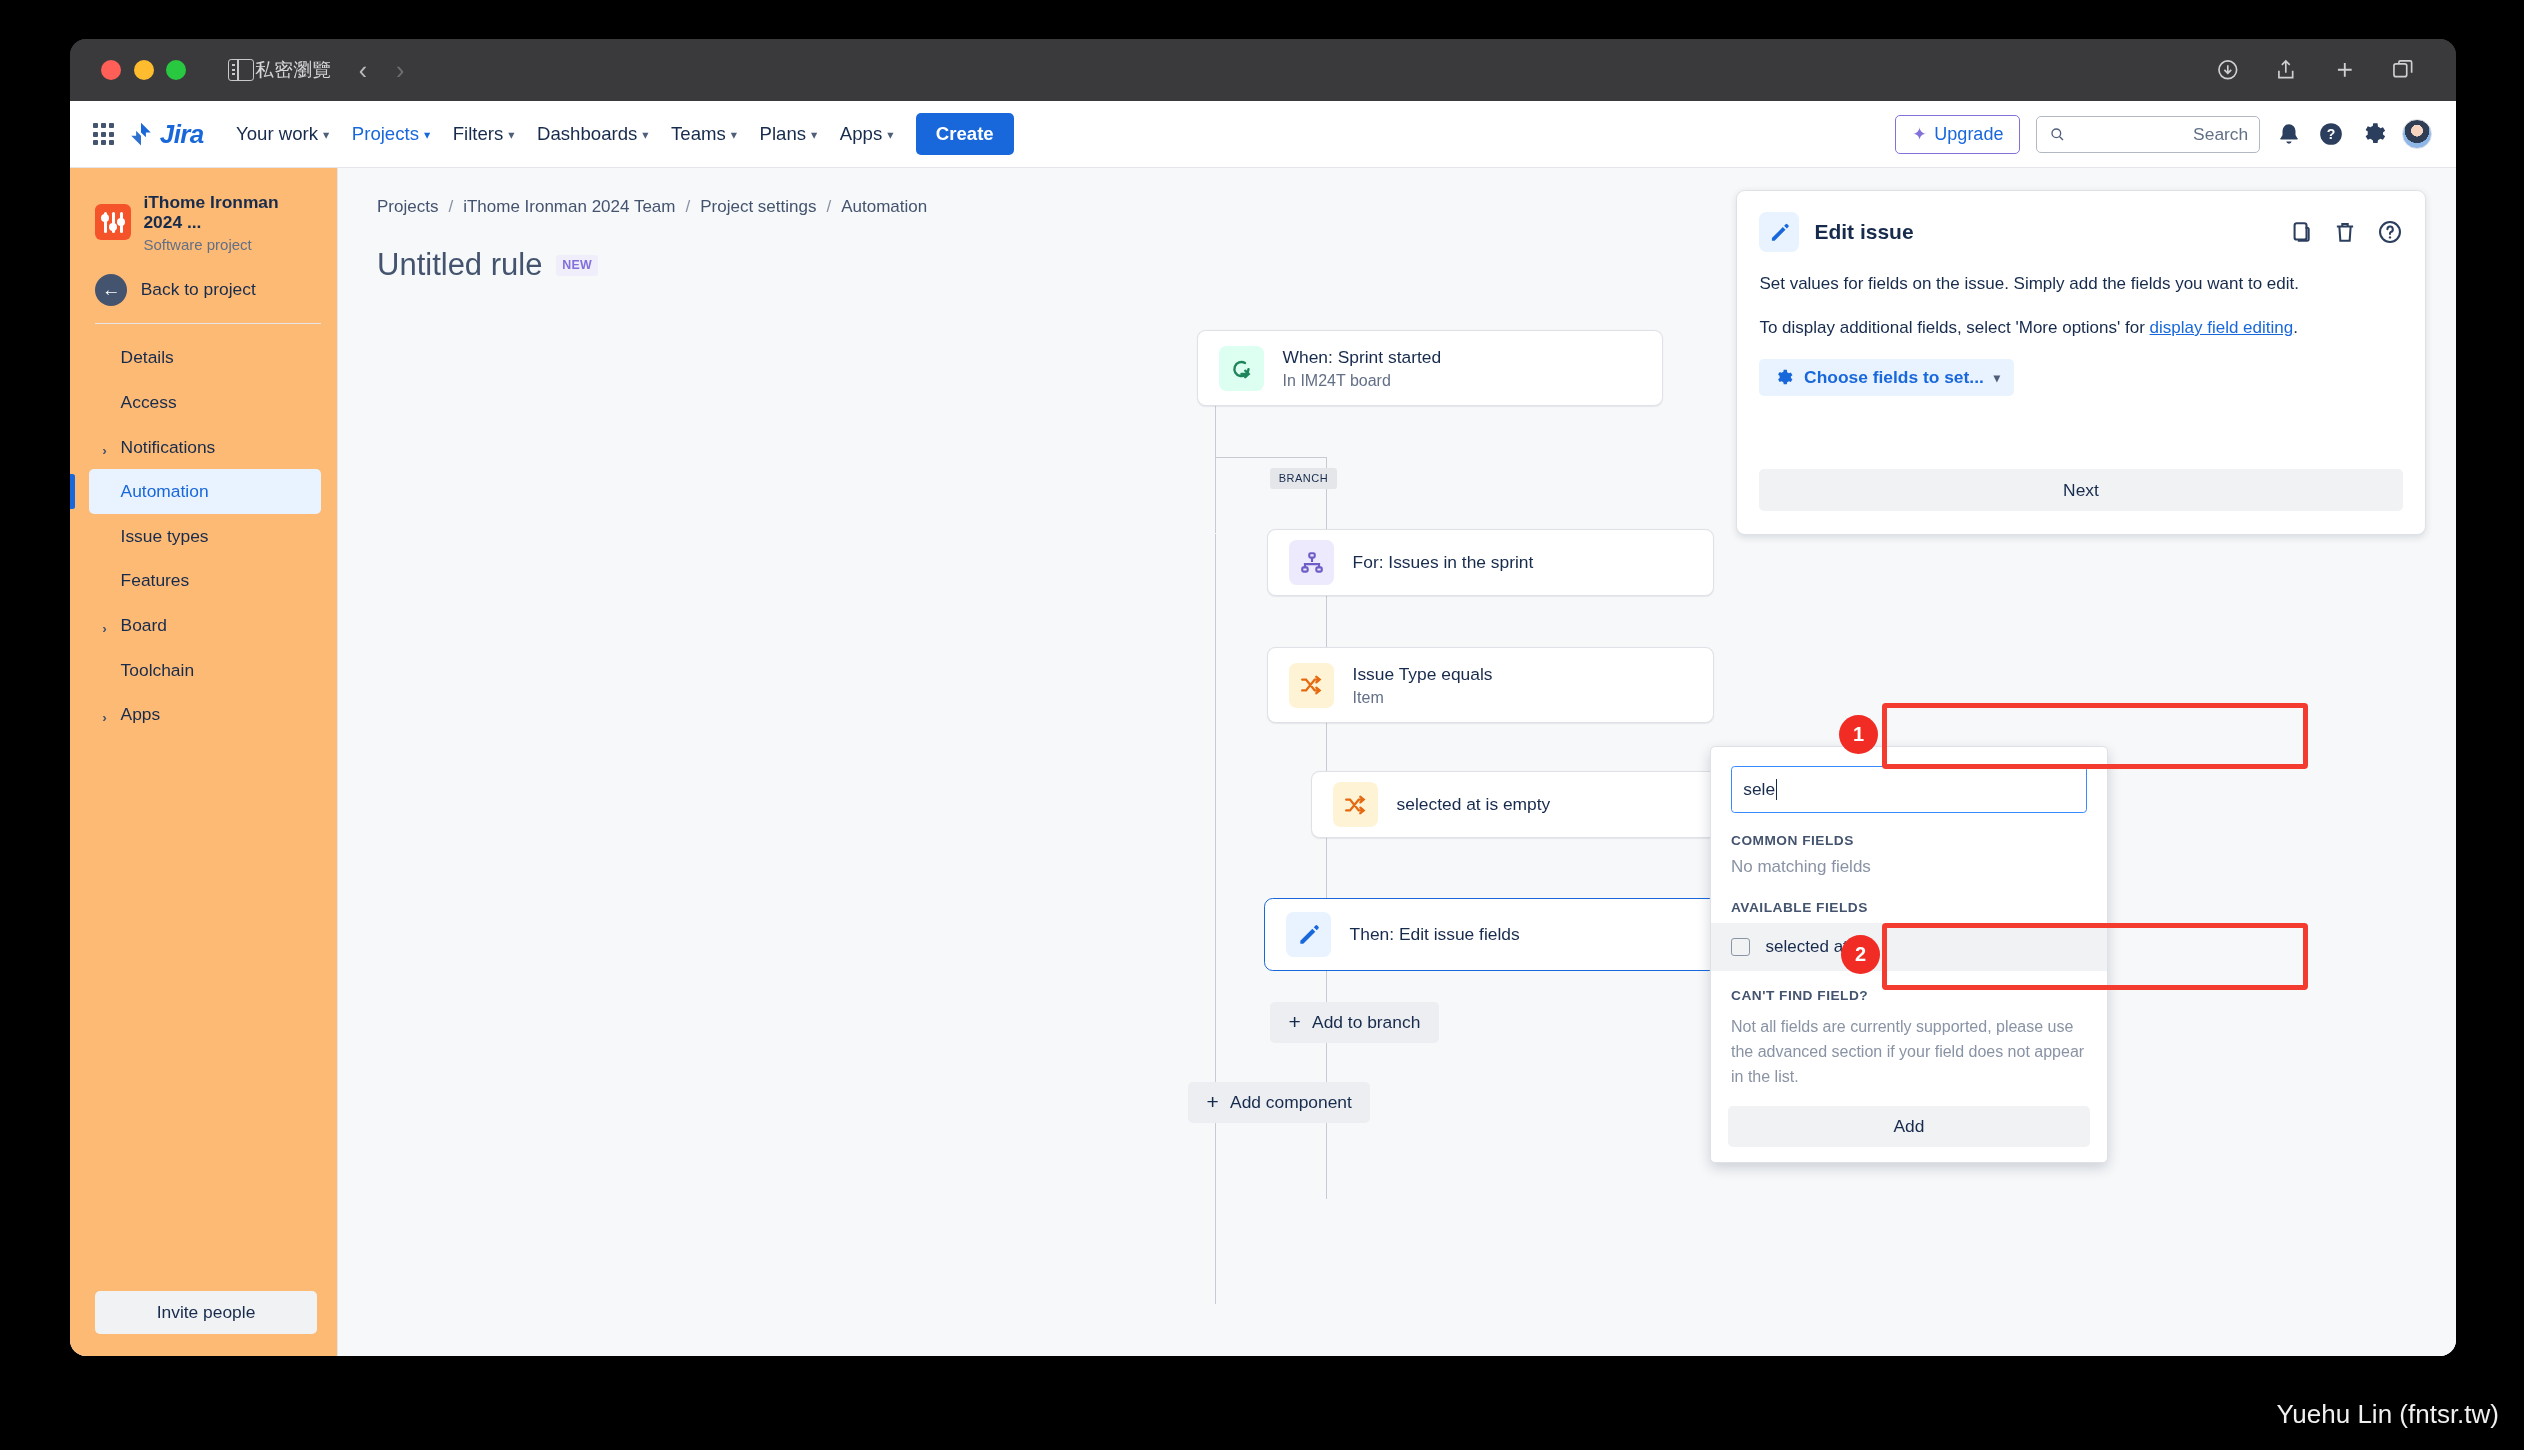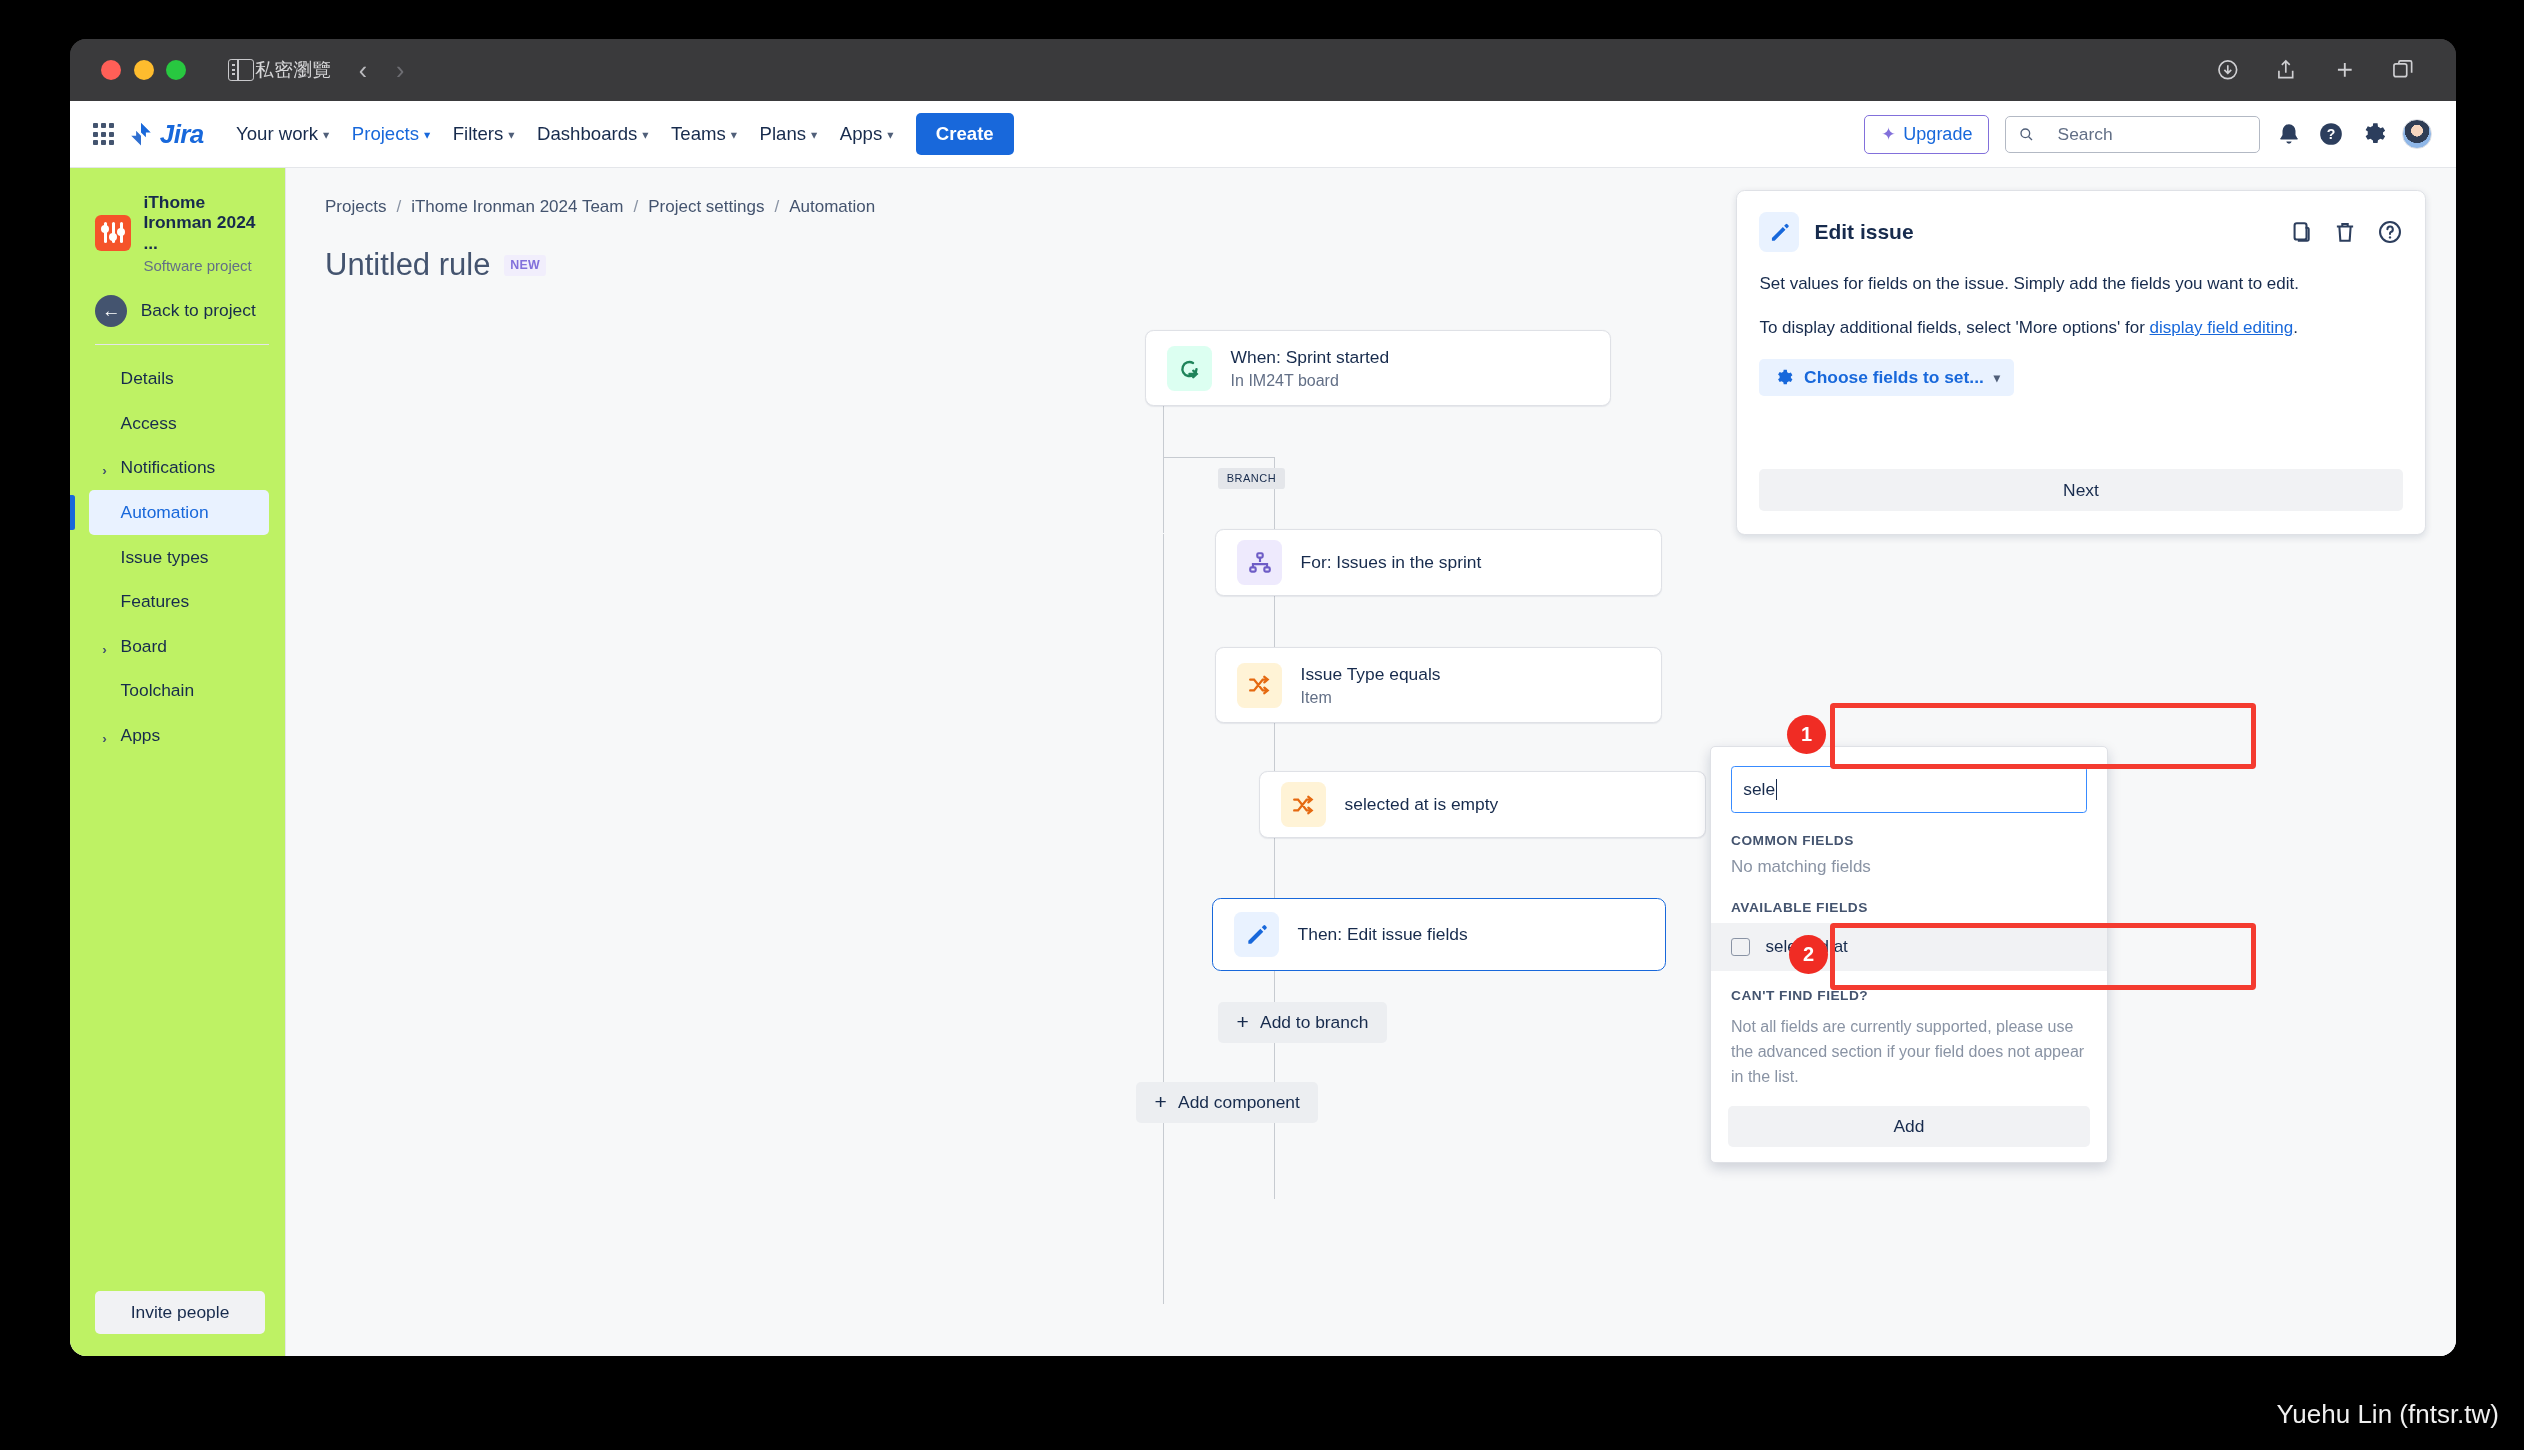--- a/index.html
+++ b/index.html
@@ -83,40 +83,40 @@
     background:#1868db; color:#fff; font-size:18.6px; font-weight:600;
     padding: 10px 20px; border-radius: 5px; margin-left: 12.4px;
   }
   .topnav-right { margin-left:auto; display:flex; align-items:center; gap: 16px;}
   .upgrade-btn {
     border:1.2px solid #8270db; color:#1868db; border-radius:5px;
     padding: 8px 16px; font-size: 18px; display:flex; align-items:center; gap:7.5px;
   }
   .sparkle { color:#8270db; font-size:17.4px; }
   .searchbox {
-    width: 255px; height: 37px; border:1.2px solid #b3b9c4; border-radius:5px;
-    display:flex; align-items:center; gap:24px; padding: 0 11.2px; color:#626f86; font-size:17.4px;
+    width: 224px; height: 37px; border:1.2px solid #b3b9c4; border-radius:5px;
+    display:flex; align-items:center; gap:10px; padding: 0 11.2px; color:#626f86; font-size:17.4px;justify-content:space-between;
   }
   .search-ic { width:16px; height:16px; color:#505f79;}
   .search-ic svg{width:100%;height:100%;display:block;}
   .hdr-ic { width: 26px; height: 26px; color:#2c3e5d; }
   .hdr-ic svg { width:100%;height:100%; display:block;}
   .avatar {
     width: 30px; height:30px; border-radius:50%;
     background: radial-gradient(circle at 50% 38%, #f6d6c0 0 26%, #2f3d55 27% 55%, #8fb7e8 56% 100%);
     border:1.2px solid #dfe1e6;
   }
 
   
   .body { flex:1; display:flex; min-height:0; }
 
   
   .sidebar {
-    width: 216px; flex:none; border-right:0.6px solid #e4e6ea;
-    display:flex; flex-direction:column; padding: 17.4px 0 0 0; background:#bef264;
+    width: 268px; flex:none; border-right:0.6px solid #e4e6ea;
+    display:flex; flex-direction:column; padding: 17.4px 0 0 0; background:#fdba74;
   }
   .proj-head { display:flex; align-items:center; gap:12.4px; padding: 6.2px 20px 0 25px;}
   .proj-avatar {
     width:36px;height:36px;border-radius:6.2px;background:#f5542a;flex:none;position:relative;
   }
   .proj-avatar .sl { position:absolute; background:#fff; width:3.1px; border-radius:1.9px;}
   .proj-avatar .kn { position:absolute; width:8px;height:8px;border-radius:50%;background:#fff;}
   .proj-name { font-size:17.4px; font-weight:700; color:#172b4d; line-height:1.2; }
   .proj-sub { font-size:15px; color:#626f86; margin-top:2.5px;}
   .back-row { display:flex; align-items:center; gap:13.7px; padding: 21px 20px 17.4px 25px;}

